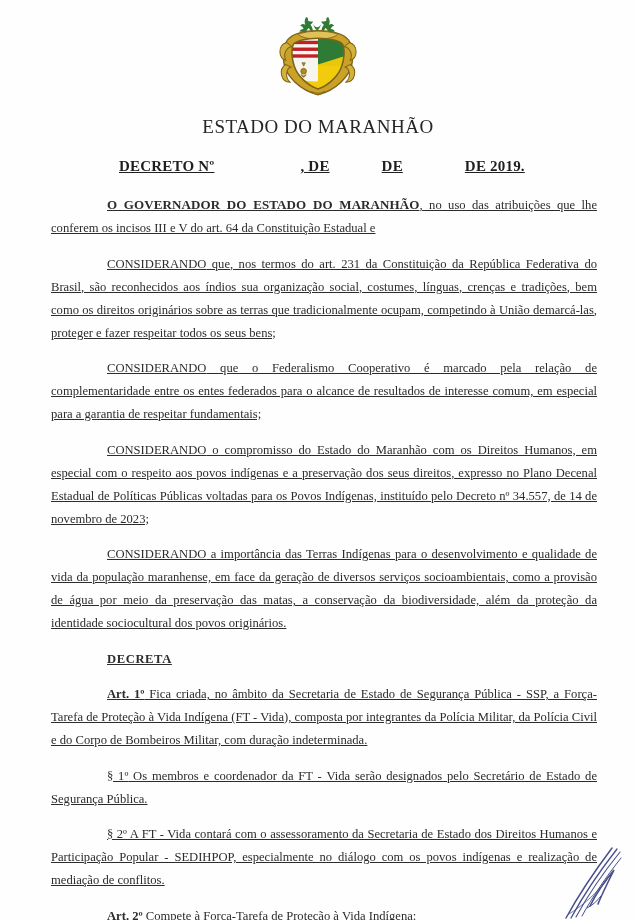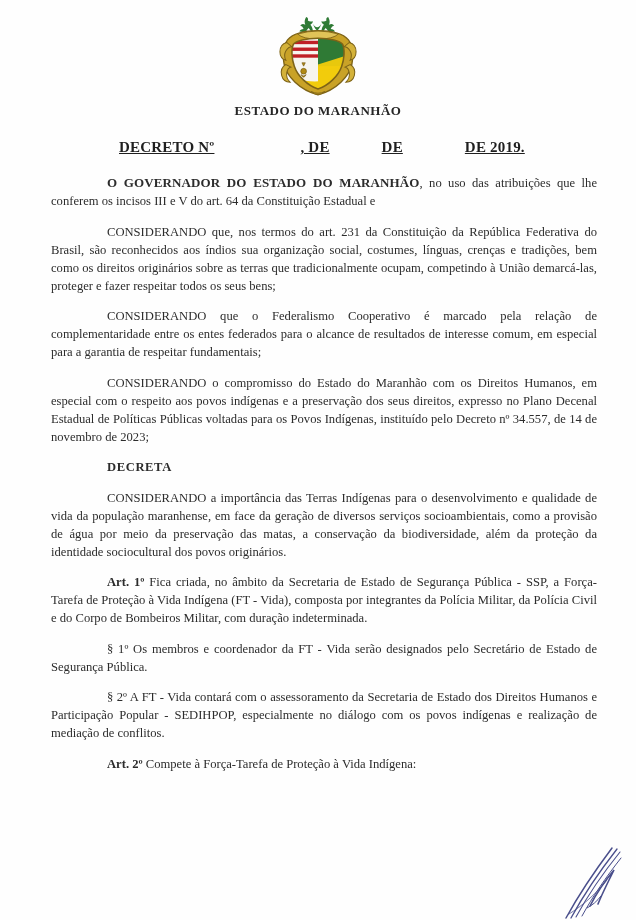--- a/index.html
+++ b/index.html
@@ -33,24 +33,24 @@
   }
   .crest-wrap {
     display: block;
     margin: 0 auto;
     width: 86px;
     height: 88px;
     line-height: 0;
   }
   .state-title {
     display: block;
-    margin-top: 3px;
+    margin-top: 16px;
     font-family: "Liberation Serif", "DejaVu Serif", serif;
-    font-weight: bold;
-    font-size: 13px;
+    font-weight: normal;
+    font-size: 19px;
     letter-spacing: 0.5px;
     color: #262626;
   }
 
   
   .decree-line {
     margin-top: 20px;
     padding: 0 51px 0 51px;
     font-weight: bold;
     font-size: 15px;
@@ -80,22 +80,23 @@
   .body {
     margin-top: 18px;
     padding: 0 39px 0 51px;
   }
   p.para {
     margin: 0 0 12.5px 0;
     text-align: justify;
     text-justify: inter-word;
     text-indent: 56px;
     font-size: 12.6px;
-    line-height: 18px;
+    line-height: 23px;
     color: #2c2c2c;
+    text-decoration: underline;
   }
   .bold { font-weight: bold; }
 
   .lead-bold {
     font-weight: bold;
     font-size: 13px;
     letter-spacing: 0.1px;
   }
 
   .decreta {
@@ -207,23 +208,23 @@
 
     <p class="para"><span class="lead-bold">O GOVERNADOR DO ESTADO DO MARANHÃO</span><span>, no uso das atribuições que lhe conferem os incisos III e V do art. 64 da Constituição Estadual e</span></p>
 
     <p class="para"><span>CONSIDERANDO</span><span> que, nos termos do art. 231 da Constituição da República Federativa do Brasil, são reconhecidos aos índios sua organização social, costumes, línguas, crenças e tradições, bem como os direitos originários sobre as terras que tradicionalmente ocupam, competindo à União demarcá-las, proteger e fazer respeitar todos os seus bens;</span></p>
 
 
     <p class="para"><span>CONSIDERANDO</span><span> que o Federalismo Cooperativo é marcado pela relação de complementaridade entre os entes federados para o alcance de resultados de interesse comum, em especial para a garantia de respeitar fundamentais;</span></p>
 
     <p class="para"><span>CONSIDERANDO</span><span> o compromisso do Estado do Maranhão com os Direitos Humanos, em especial com o respeito aos povos indígenas e a preservação dos seus direitos, expresso no Plano Decenal Estadual de Políticas Públicas voltadas para os Povos Indígenas, instituído pelo Decreto nº 34.557, de 14 de novembro de 2023;</span></p>
 
+    <p class="para"><span>CONSIDERANDO</span><span> a importância das Terras Indígenas para o desenvolvimento e qualidade de vida da população maranhense, em face da geração de diversos serviços socioambientais, como a provisão de água por meio da preservação das matas, a conservação da biodiversidade, além da proteção da identidade sociocultural dos povos originários.</span></p>
+
     <p class="para decreta">DECRETA</p>
-
-    <p class="para"><span>CONSIDERANDO</span><span> a importância das Terras Indígenas para o desenvolvimento e qualidade de vida da população maranhense, em face da geração de diversos serviços socioambientais, como a provisão de água por meio da preservação das matas, a conservação da biodiversidade, além da proteção da identidade sociocultural dos povos originários.</span></p>
 
     <p class="para"><span class="bold">Art. 1º</span><span> Fica criada, no âmbito da Secretaria de Estado de Segurança Pública - SSP, a Força-Tarefa de Proteção à Vida Indígena (FT - Vida), composta por integrantes da Polícia Militar, da Polícia Civil e do Corpo de Bombeiros Militar, com duração indeterminada.</span></p>
 
     <p class="para"><span>§ 1º</span><span> Os membros e coordenador da FT - Vida serão designados pelo Secretário de Estado de Segurança Pública.</span></p>
 
     <p class="para"><span>§ 2º</span><span> A FT - Vida contará com o assessoramento da Secretaria de Estado dos Direitos Humanos e Participação Popular - SEDIHPOP, especialmente no diálogo com os povos indígenas e realização de mediação de conflitos.</span></p>
 
     <p class="para"><span class="bold">Art. 2º</span><span> Compete à Força-Tarefa de Proteção à Vida Indígena:</span></p>
 
   </div>

